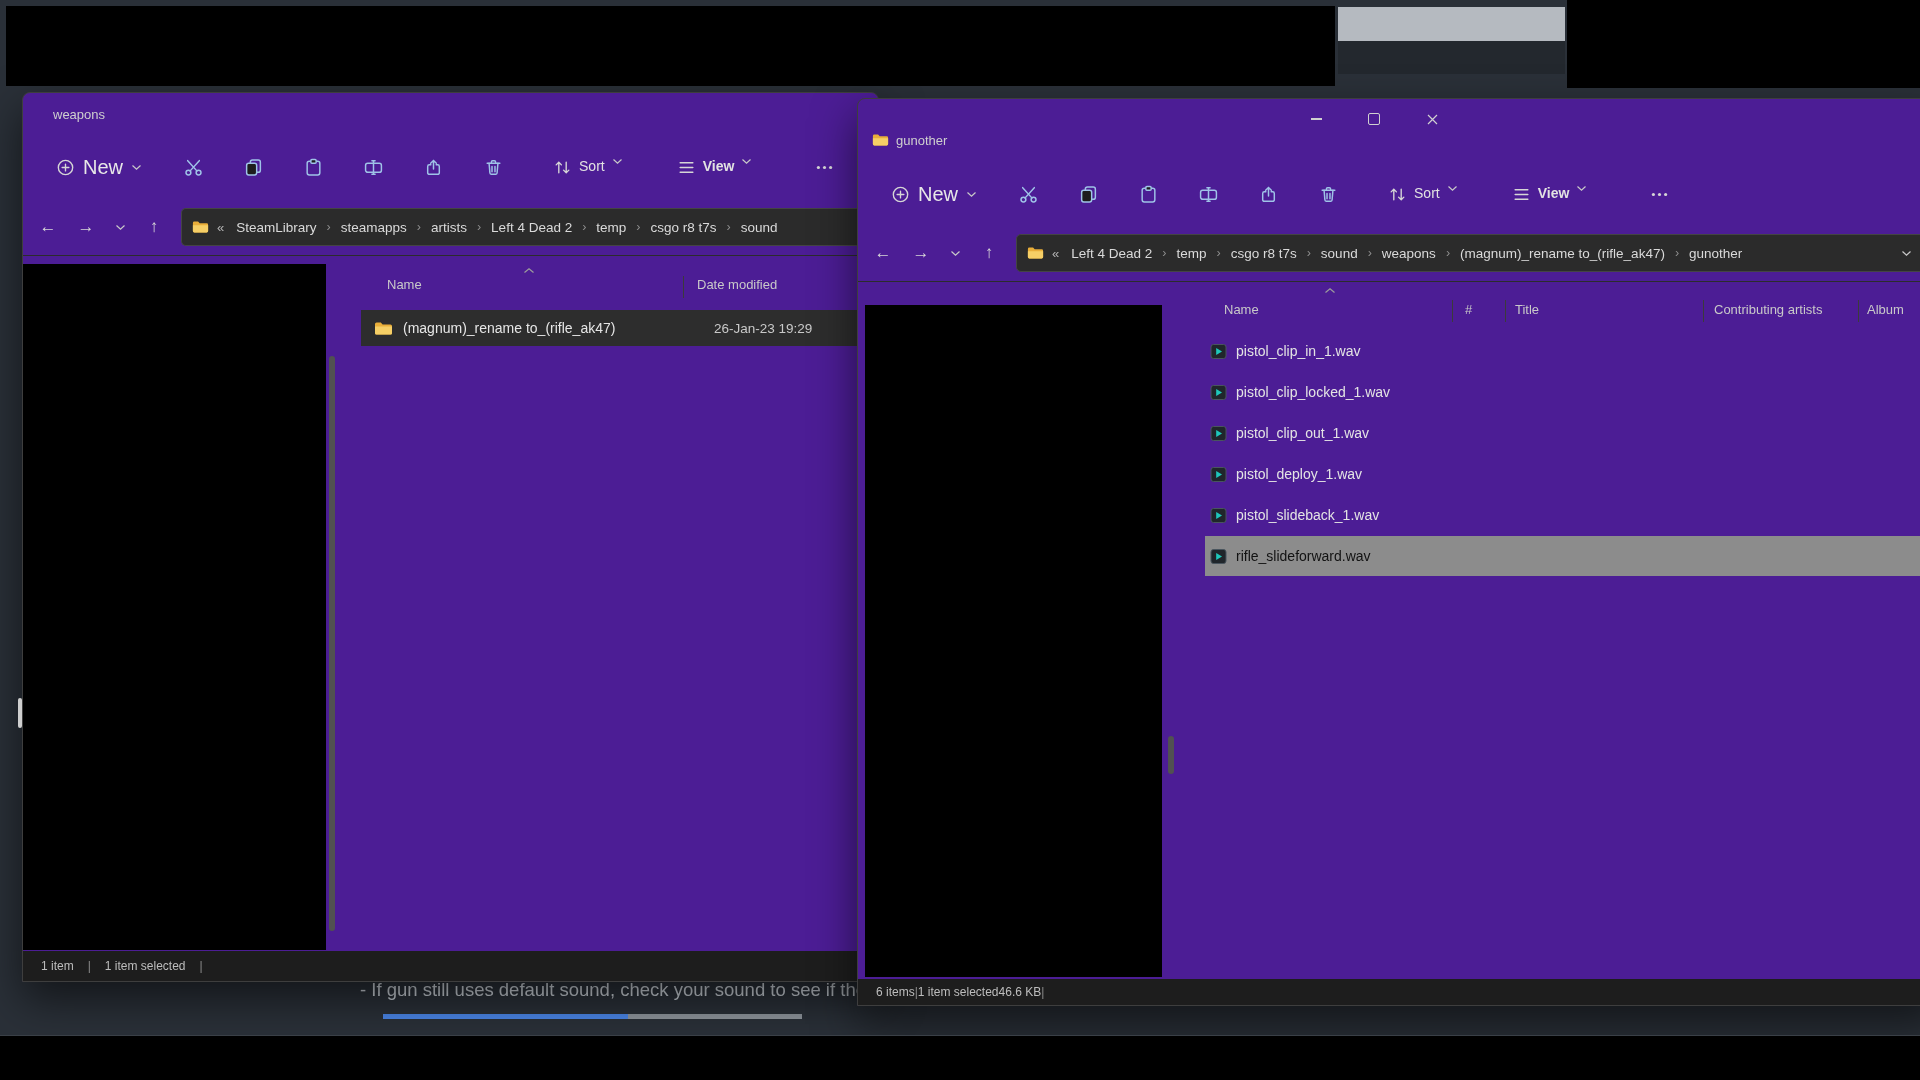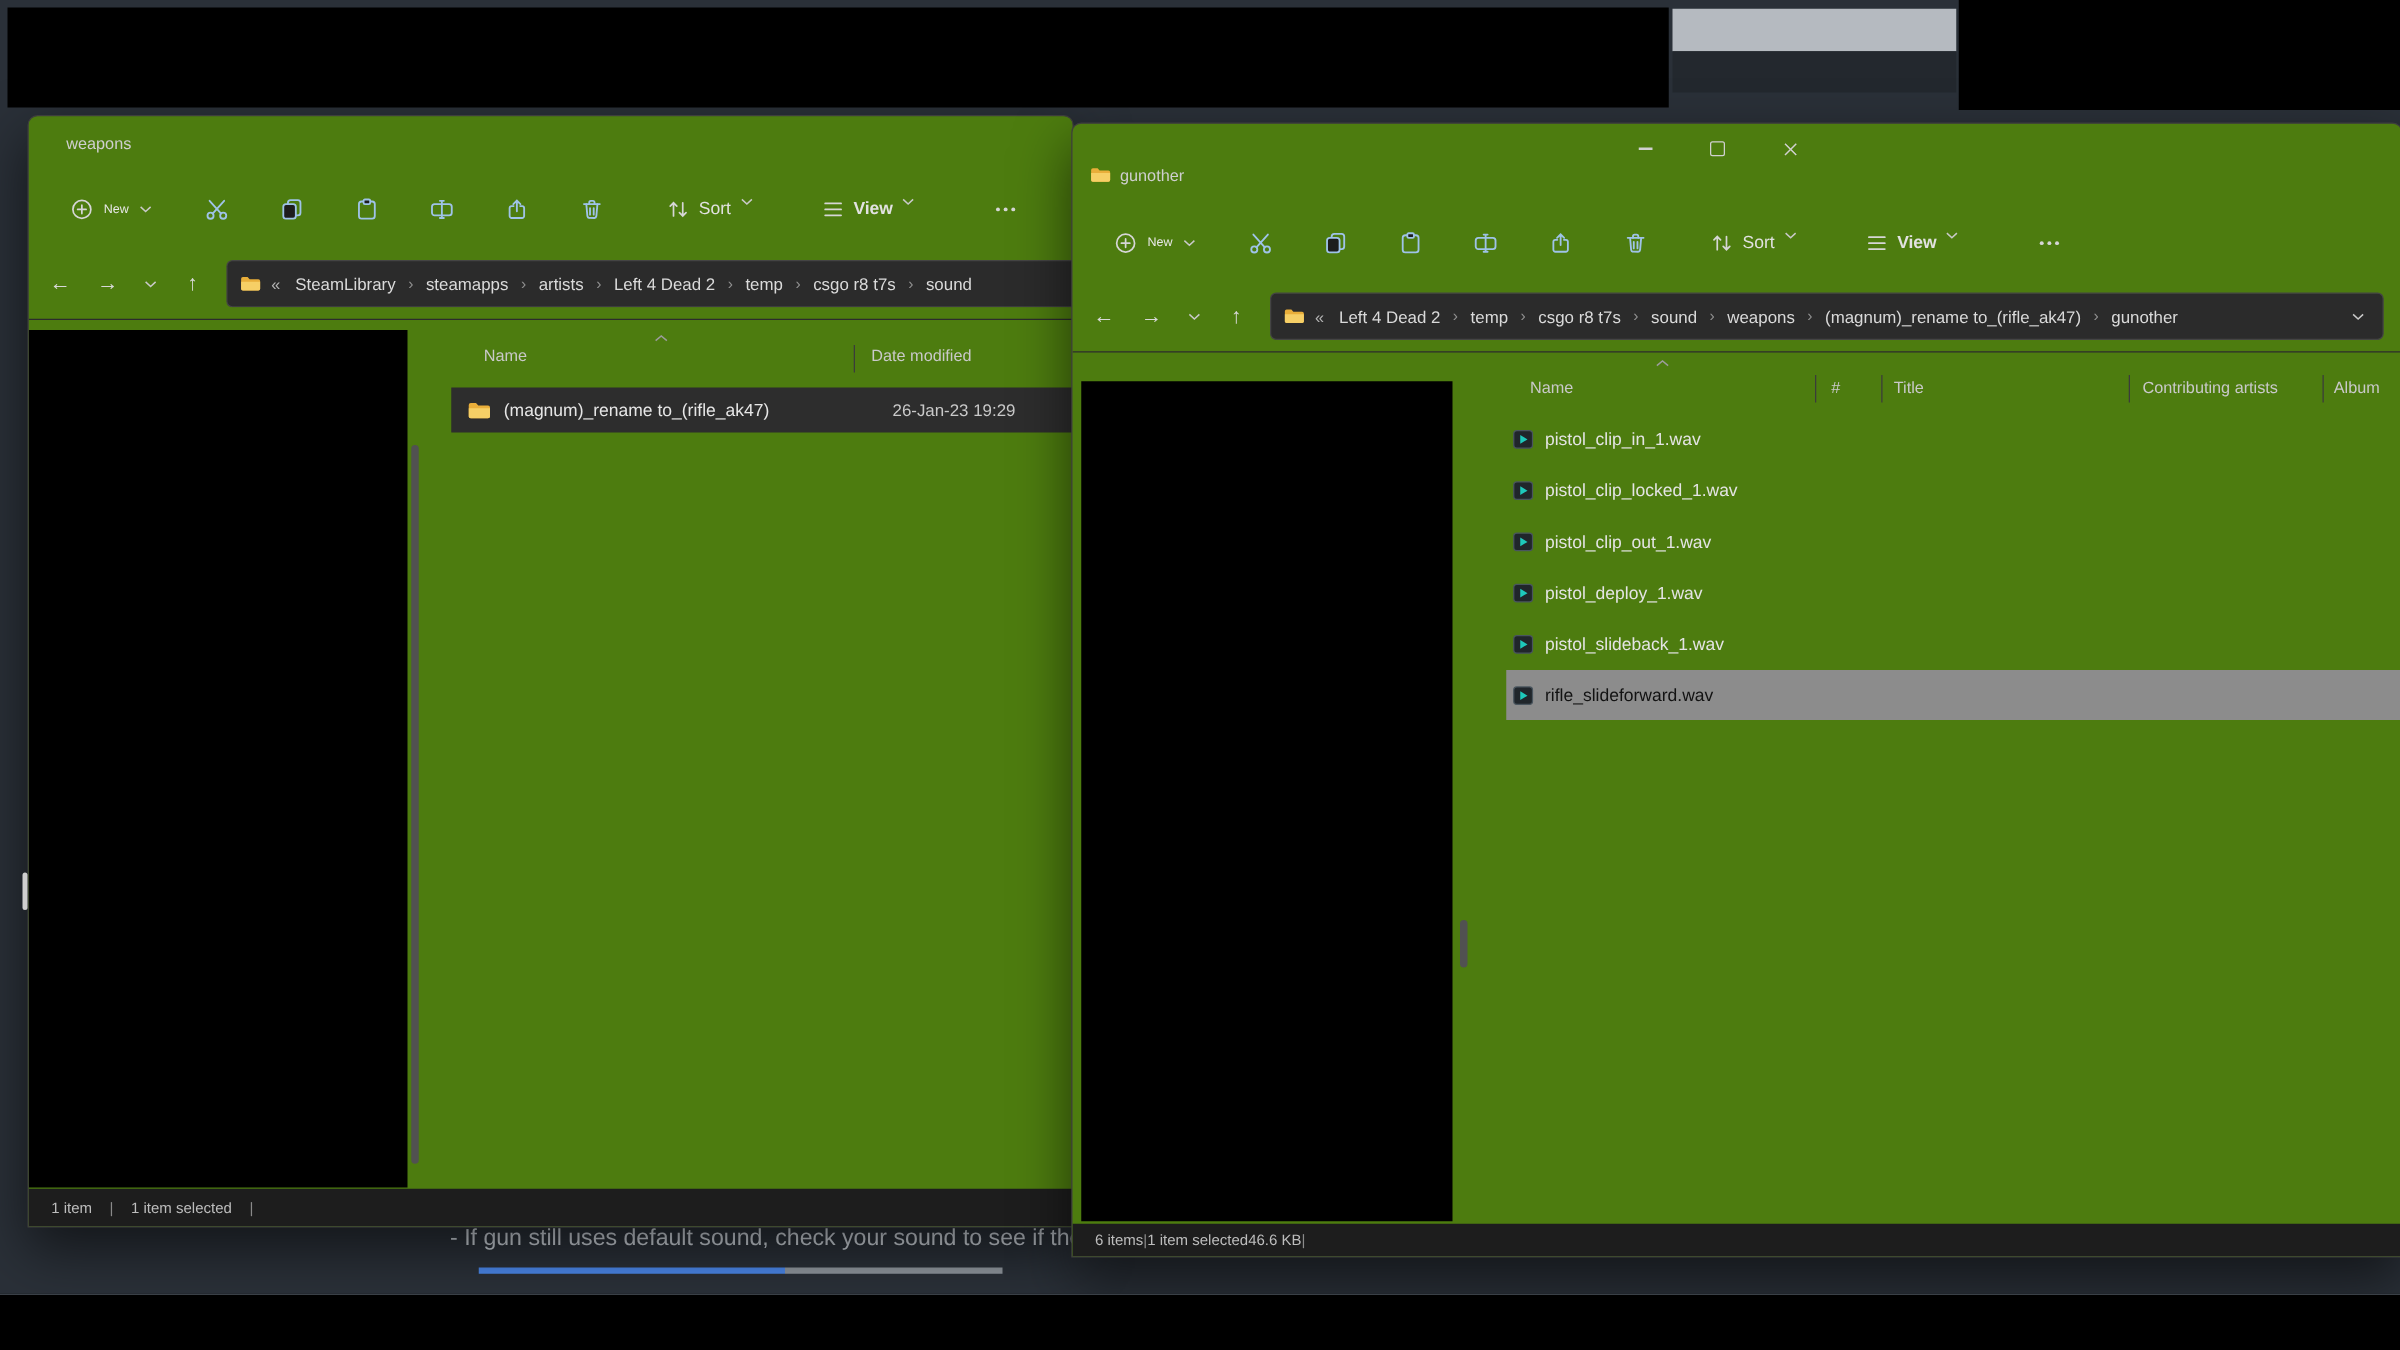--- a/index.html
+++ b/index.html
@@ -4,26 +4,26 @@
 <style>
   html,body{margin:0;padding:0;}
   body{
     width:1920px;height:1080px;position:relative;overflow:hidden;
     background:#2a3038;
     font-family:"Liberation Sans","DejaVu Sans",sans-serif;
   }
   .abs{position:absolute;}
   .redacted{position:absolute;background:#000;}
   
-  .fx-window{position:absolute;background:#4d7c0f;border:1px solid #3e3e3e;
-    border-radius:8px 8px 0 0;overflow:hidden;box-shadow:0 18px 44px rgba(0,0,0,.55);}
+  .fx-window{position:absolute;background:#4c1d95;border:1px solid #3e3e3e;
+    border-radius:8px 8px 0 0;overflow:hidden;box-shadow:0 18px 44px rgba(0,0,0,.55);padding-left:20px;}
   .title-text{position:absolute;font-size:13px;color:#cfcfcf;white-space:nowrap;}
   
   .toolbar{position:absolute;left:0;right:0;display:flex;align-items:center;padding-left:22px;}
-  .tb-new{display:flex;align-items:center;gap:8px;padding:7px 11px;border-radius:5px;color:#e8e8e8;font-size:10px;}
+  .tb-new{display:flex;align-items:center;gap:8px;padding:7px 11px;border-radius:5px;color:#e8e8e8;font-size:20px;}
   .tb-icons{display:flex;align-items:center;margin-left:18px;}
   .tb-icon{width:44px;height:38px;display:flex;align-items:center;justify-content:center;border-radius:5px;margin-right:16px;}
   .tb-group{display:flex;align-items:flex-start;gap:7px;padding:7px 10px;color:#e2e2e2;font-size:14px;border-radius:5px;}
   .tb-sort{margin-left:12px;}
   .tb-view{margin-left:34px;font-weight:bold;}
   .tb-more{margin-left:40px;margin-right:0;}
   
   .addr-row{position:absolute;left:0;right:0;display:flex;align-items:center;padding-left:6px;border-bottom:1px solid #2c2c2c;}
   .nav-btn{width:38px;height:36px;display:flex;align-items:center;justify-content:center;color:#d8d8d8;font-size:17px;border-radius:5px;}
   .nav-chev{width:30px;height:36px;display:flex;align-items:center;justify-content:center;}

